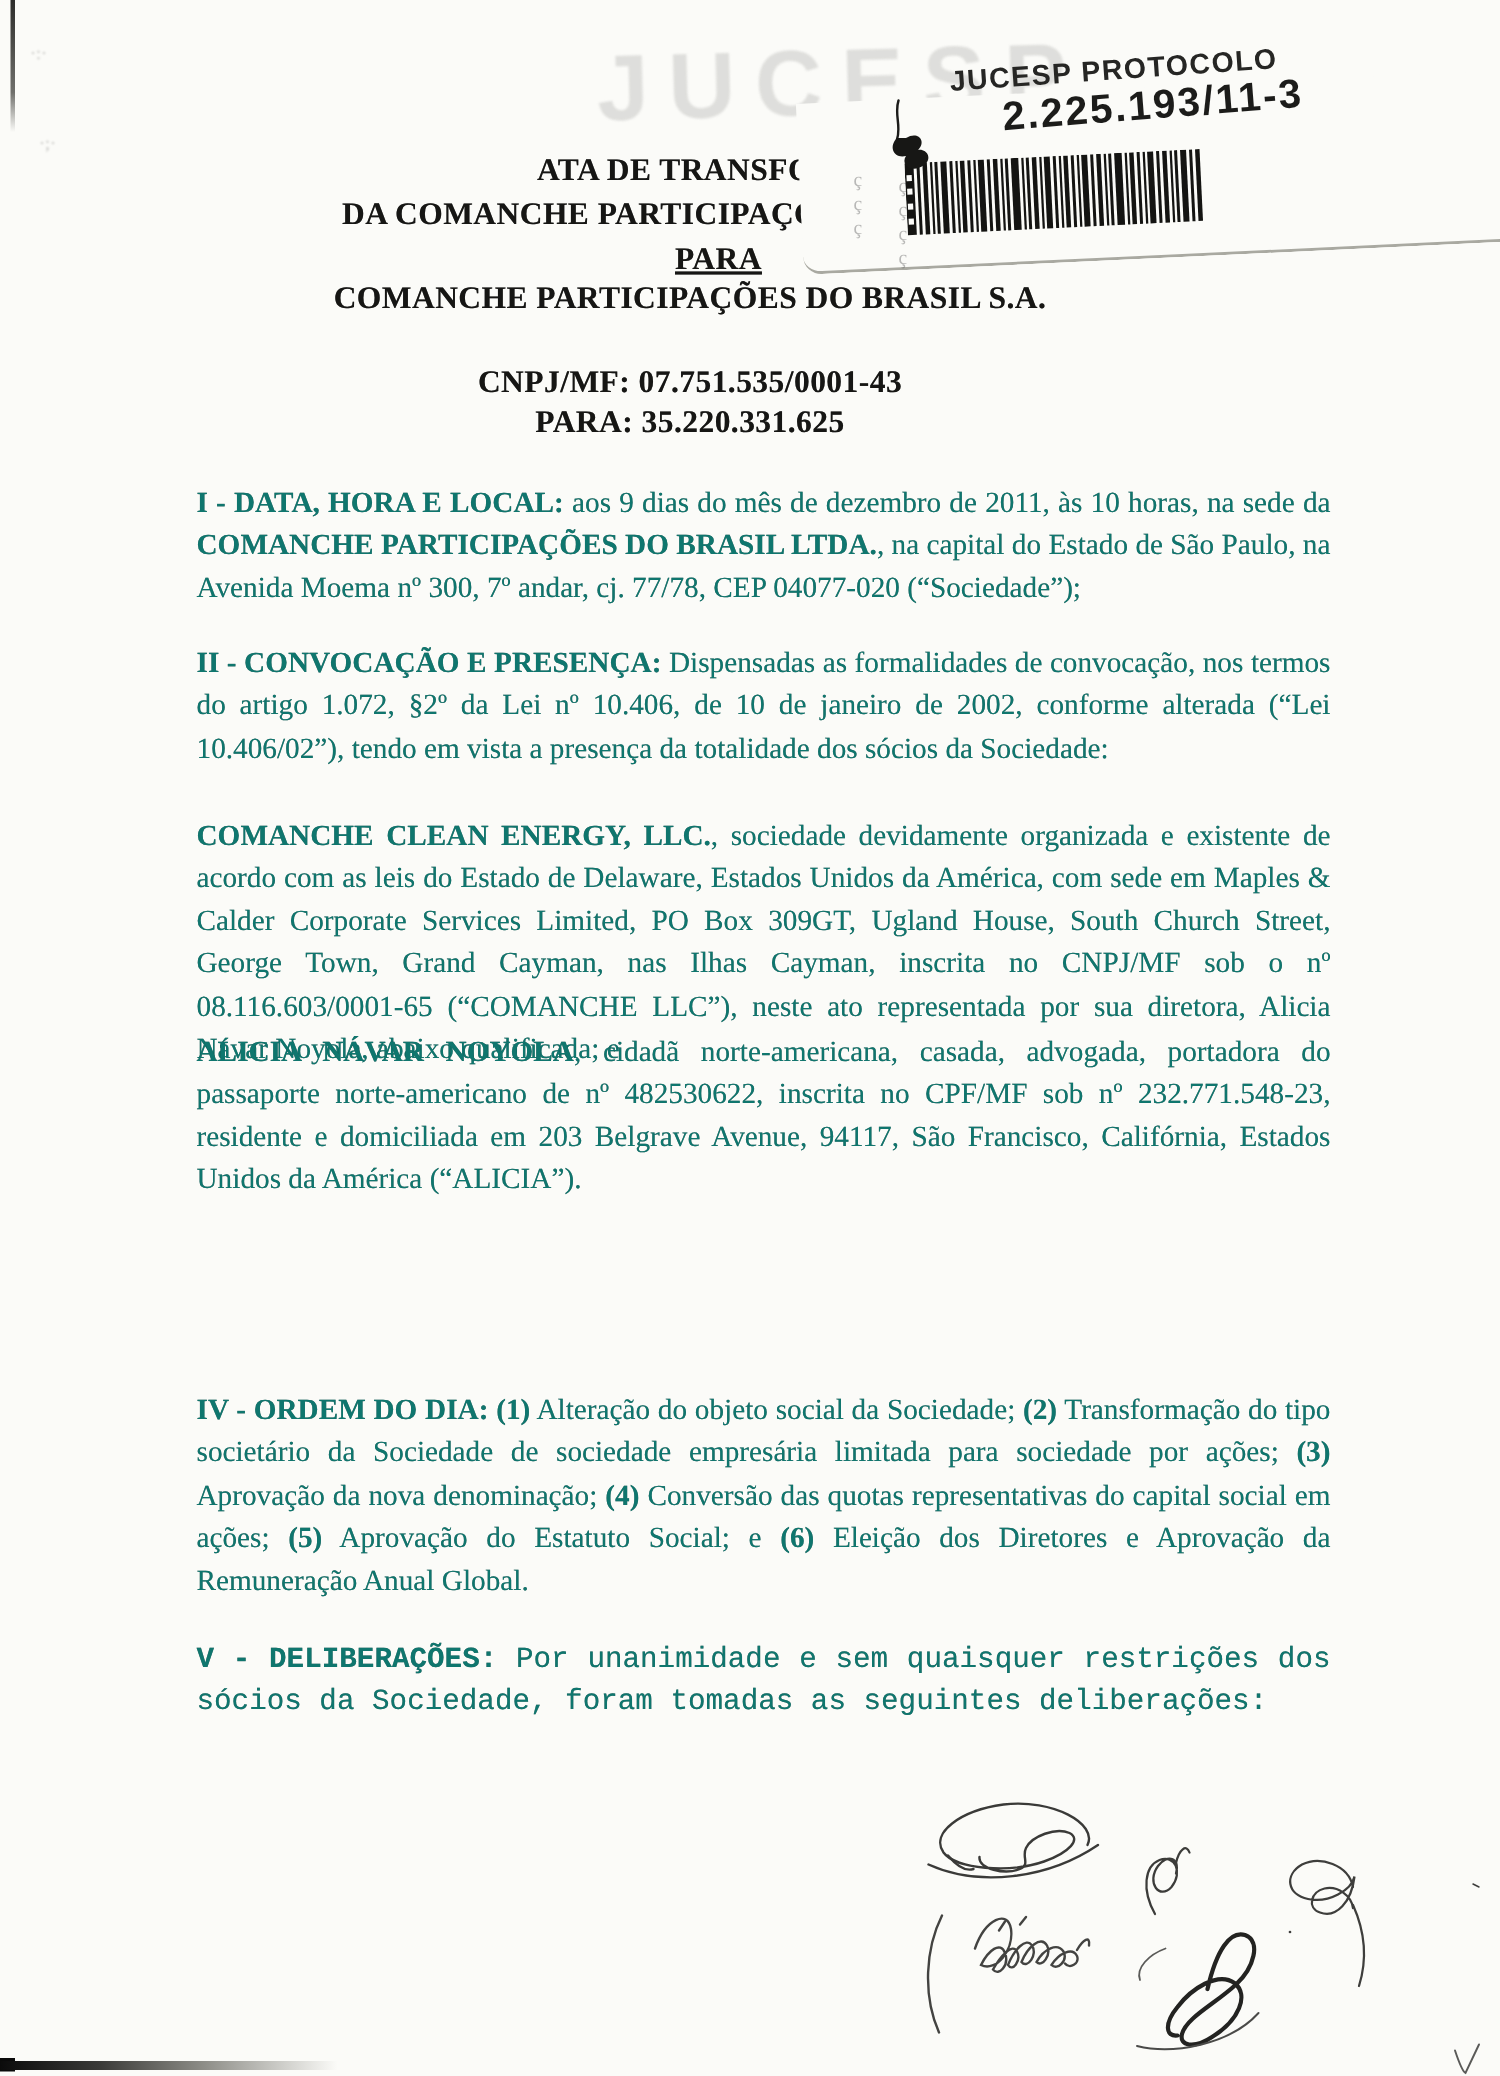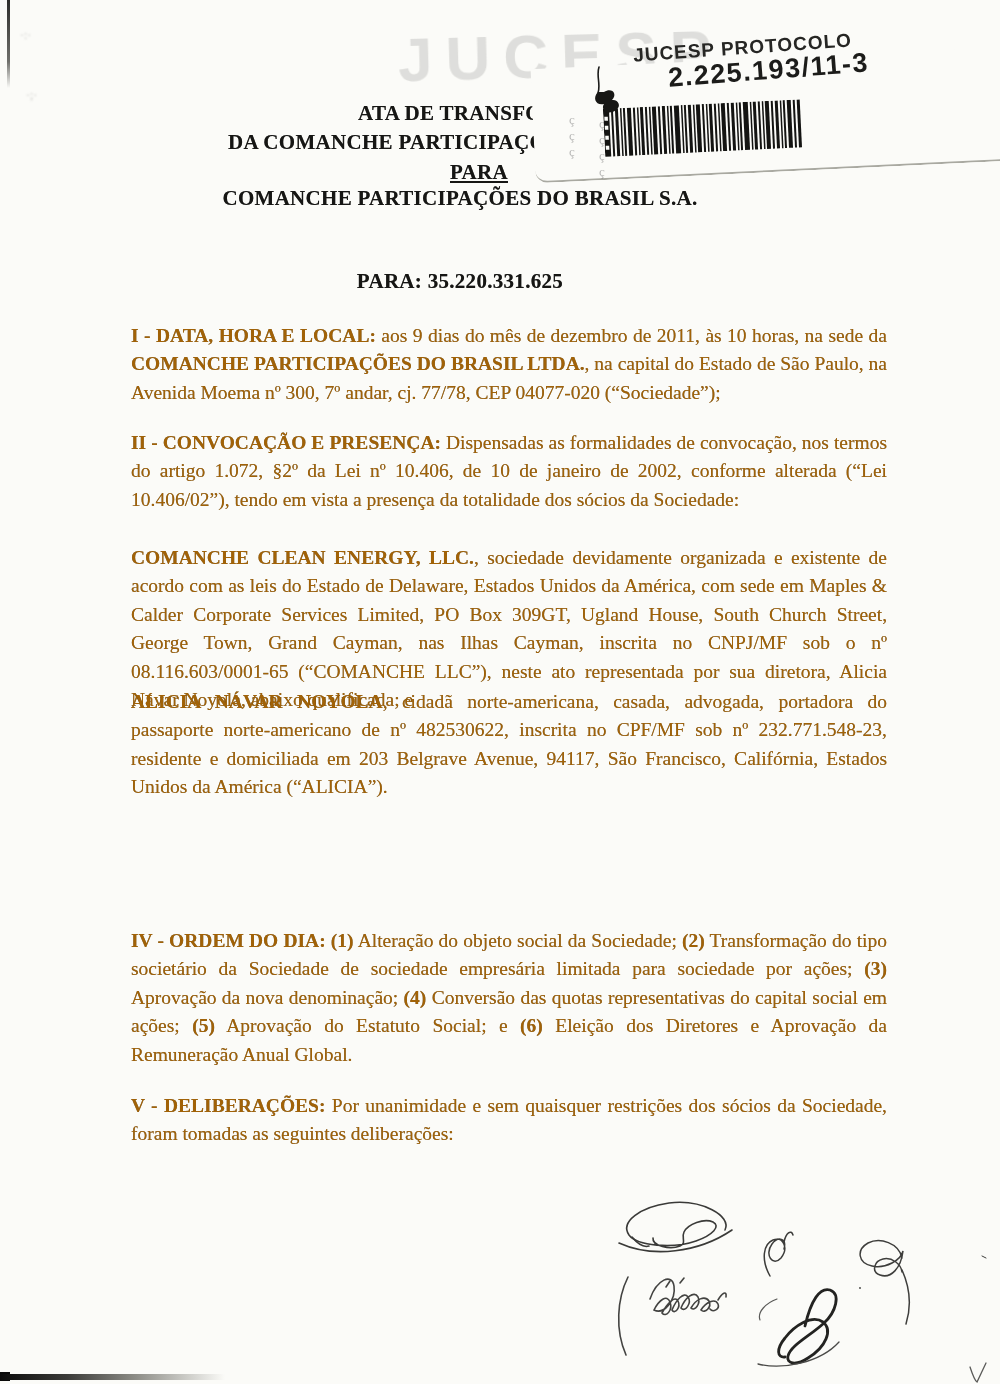--- a/index.html
+++ b/index.html
@@ -42,21 +42,21 @@
   .tline {
     position:absolute; z-index:1; font-weight:bold; font-size:21px;
     color:#161614; letter-spacing:0.3px; white-space:nowrap;
     text-shadow:0 0 0.4px rgba(30,30,30,0.6);
   }
   .centerline { left:0; width:920px; text-align:center; white-space:normal; }
   
   .para {
     position:absolute; left:131px; width:756px; z-index:1;
     font-size:19.5px; line-height:28.4px; text-align:justify;
-    color:#a16207; text-shadow:0 0 0.4px rgba(35,35,35,0.55);
+    color:#0f766e; text-shadow:0 0 0.4px rgba(35,35,35,0.55);
   }
   .b { font-weight:bold; }
   
   .signatures { position:absolute; left:580px; top:1180px; z-index:2; }
   .scanline-bottom {
     position:absolute; left:0; top:1374px; width:225px; height:6px; z-index:6;
     background:linear-gradient(90deg,#0b0b0b 0%,#3b3b39 30%,#8c8c86 60%,rgba(150,150,146,0) 100%);
   }
   .scan-nub { position:absolute; left:0; top:1372px; width:10px; height:9px; background:#0a0a0a; z-index:6; }
   .scanline-left {
@@ -148,28 +148,29 @@
         <rect x="1" y="37" width="3.5" height="4"></rect>
     </g>
   </svg>
 
   <svg class="penmark" width="42" height="52" viewBox="0 0 42 52">
     <path d="M 11,1 C 8,10 13,18 10,27" fill="none" stroke="#1c1c1a" stroke-width="1.6" stroke-linecap="round"></path>
     <path d="M 10,26 C 4,32 8,40 16,38 C 12,44 20,50 28,44 C 34,40 30,33 24,34 C 30,28 24,21 16,26 Z" fill="#171715"></path>
   </svg>
 
   <div class="tline centerline" style="top:186px;">COMANCHE PARTICIPAÇÕES DO BRASIL S.A.</div>
+  <div class="tline centerline" style="top:242px;">CNPJ/MF: 07.751.535/0001-43</div>
   <div class="tline centerline" style="top:269px;">PARA: 35.220.331.625</div>
 
   <div class="para" style="top:322px;"><span class="b">I - DATA, HORA E LOCAL:</span><span> aos 9 dias do mês de dezembro de 2011, às 10 horas, na sede da </span><span class="b">COMANCHE PARTICIPAÇÕES DO BRASIL LTDA.</span><span>, na capital do Estado de São Paulo, na Avenida Moema nº 300, 7º andar, cj. 77/78, CEP 04077-020 (“Sociedade”);</span></div>
   <div class="para" style="top:429px;"><span class="b">II - CONVOCAÇÃO E PRESENÇA:</span><span> Dispensadas as formalidades de convocação, nos termos do artigo 1.072, §2º da Lei nº 10.406, de 10 de janeiro de 2002, conforme alterada (“Lei 10.406/02”), tendo em vista a presença da totalidade dos sócios da Sociedade:</span></div>
   <div class="para" style="top:544px;"><span class="b">COMANCHE CLEAN ENERGY, LLC.</span><span>, sociedade devidamente organizada e existente de acordo com as leis do Estado de Delaware, Estados Unidos da América, com sede em Maples &amp; Calder Corporate Services Limited, PO Box 309GT, Ugland House, South Church Street, George Town, Grand Cayman, nas Ilhas Cayman, inscrita no CNPJ/MF sob o nº 08.116.603/0001-65 (“COMANCHE LLC”), neste ato representada por sua diretora, Alicia Návar Noyola, abaixo qualificada; e</span></div>
   <div class="para" style="top:688px;"><span class="b">ALICIA NÁVAR NOYOLA</span><span>, cidadã norte-americana, casada, advogada, portadora do passaporte norte-americano de nº 482530622, inscrita no CPF/MF sob nº 232.771.548-23, residente e domiciliada em 203 Belgrave Avenue, 94117, São Francisco, Califórnia, Estados Unidos da América (“ALICIA”).</span></div>
   <div class="para" style="top:927px;"><span class="b">IV - ORDEM DO DIA:</span><span> </span><span class="b">(1)</span><span> Alteração do objeto social da Sociedade; </span><span class="b">(2)</span><span> Transformação do tipo societário da Sociedade de sociedade empresária limitada para sociedade por ações; </span><span class="b">(3)</span><span> Aprovação da nova denominação; </span><span class="b">(4)</span><span> Conversão das quotas representativas do capital social em ações; </span><span class="b">(5)</span><span> Aprovação do Estatuto Social; e </span><span class="b">(6)</span><span> Eleição dos Diretores e Aprovação da Remuneração Anual Global.</span></div>
-  <div class="para" style="top:1092px;"><span class="b">V - DELIBERAÇÕES:</span><span> Por unanimidade e sem quaisquer restrições dos sócios da Sociedade, foram tomadas as seguintes deliberações:</span></div>
+  <div class="para" style="top:1092px;font-family:Liberation Mono, monospace;"><span class="b">V - DELIBERAÇÕES:</span><span> Por unanimidade e sem quaisquer restrições dos sócios da Sociedade, foram tomadas as seguintes deliberações:</span></div>
 
   <svg class="signatures" width="420" height="204" viewBox="0 0 420 204">
 
     <g stroke="#3a3a38" stroke-width="1.6" fill="none" stroke-linecap="round">
       <path d="M 145,50 C 152,36 122,19 89,23 C 60,27 40,42 49,55 C 57,66 93,69 116,61 C 133,55 141,46 133,42 C 124,38 108,44 104,52 C 101,58 107,63 100,66 C 90,70 72,66 73,58"></path>
       <path d="M 39,63 C 72,78 118,73 152,50"></path>
       <path d="M 52,57 C 57,63 63,68 69,66"></path>
     </g>
 
     <g stroke="#434341" stroke-width="1.6" fill="none" stroke-linecap="round">

